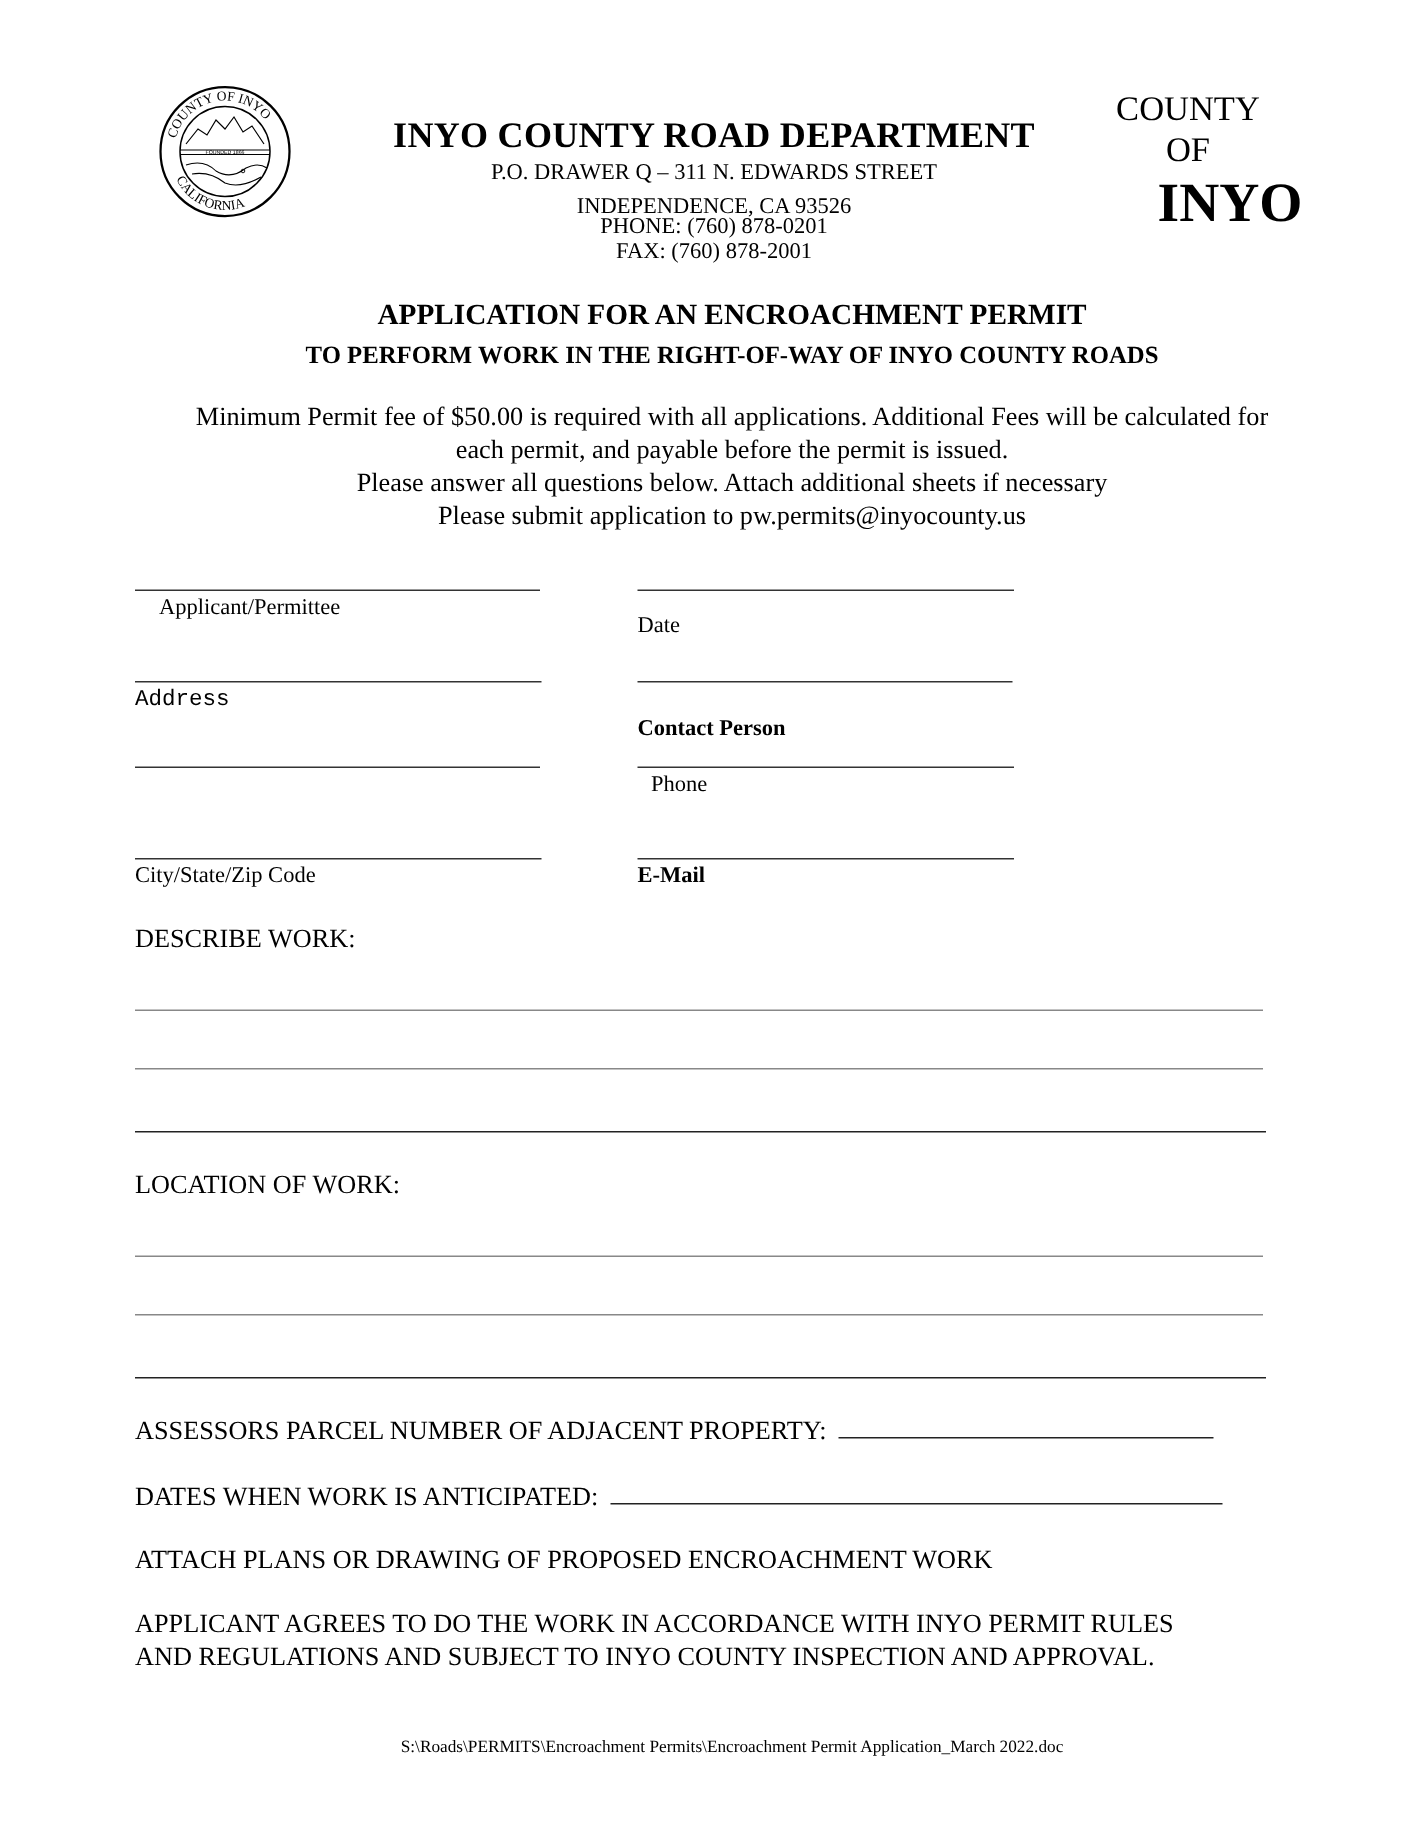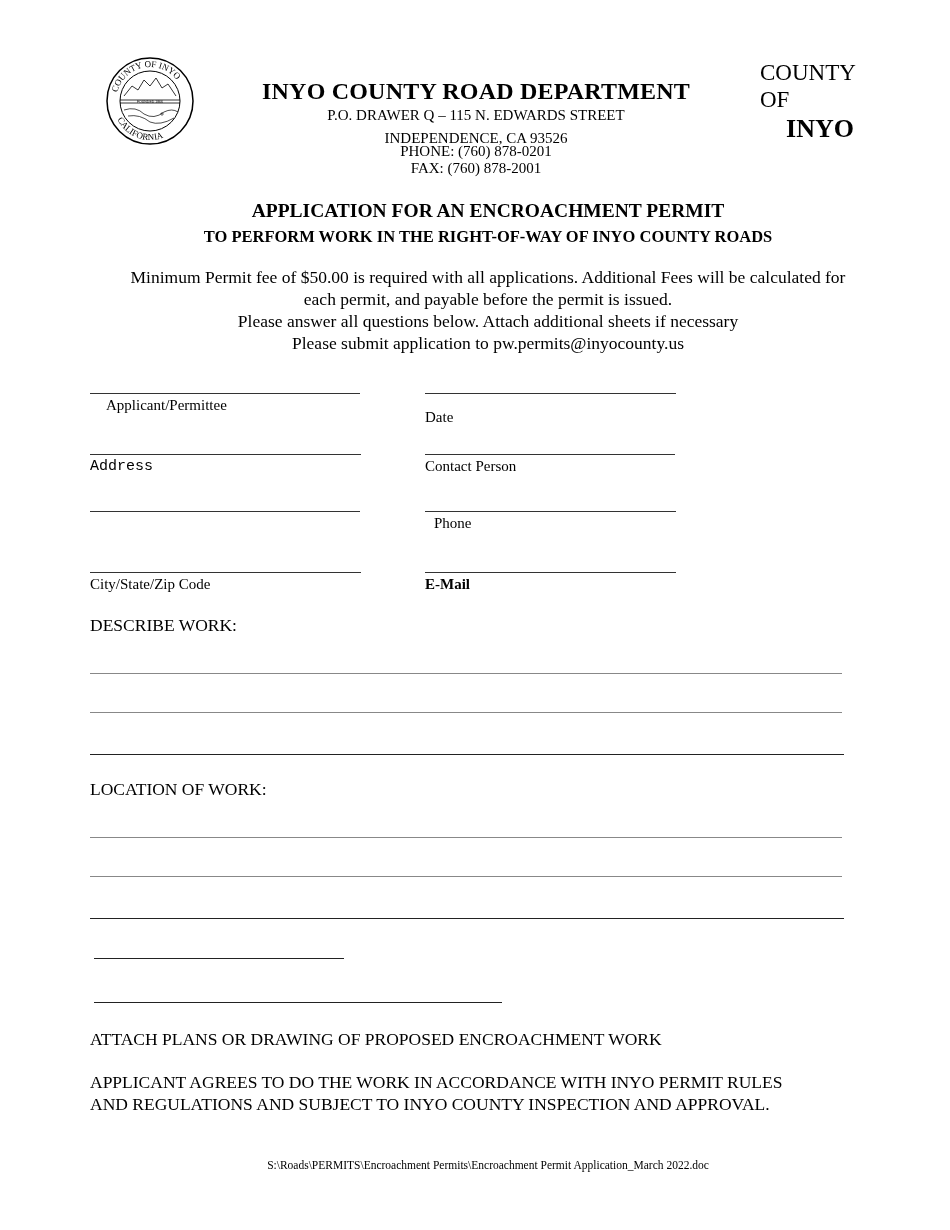--- a/index.html
+++ b/index.html
@@ -2,22 +2,22 @@
 <html><head>
 <meta charset="utf-8">
 <style>
   html, body { margin: 0; padding: 0; background: #ffffff; }
   body { width: 950px; height: 1230px; position: relative; overflow: hidden;
          font-family: "Liberation Serif", "DejaVu Serif", serif; color: #000; }
   .abs { position: absolute; }
   .seal { left: 104px; top: 56px; width: 92px; height: 90px; }
   .dept-title { left: 236px; top: 78px; width: 480px; text-align: center; font-weight: bold; font-size: 24px; letter-spacing: 0.2px; }
   .addr { left: 236px; width: 480px; text-align: center; font-size: 15px; }
-  .county { left: 760px; width: 120px; font-size: 23px; line-height: 26px; }
-  .county-inyo { left: 760px; top: 114px; width: 120px; text-align: center; font-size: 26px; font-weight: bold; }
+  .county { left: 732px; width: 120px; text-align: center; font-size: 23px; line-height: 26px; }
+  .county-inyo { left: 760px; top: 114px; width: 120px; text-align: center; font-size: 37px; font-weight: bold; }
   .app-title { left: 0; width: 976px; text-align: center; font-weight: bold; }
   .notice { left: 0; width: 976px; text-align: center; font-size: 17.5px; line-height: 21.5px; }
   .field-line { height: 0; border-bottom: 1px solid #333; }
   .field-label { font-size: 15px; }
   .section-label { left: 90px; font-size: 17.5px; }
   .long-line { left: 90px; width: 752px; height: 0; border-bottom: 1px solid #888; }
   .long-line.dark { border-bottom-color: #222; }
   .stmt { left: 90px; font-size: 17.5px; white-space: nowrap; }
   .inline-line { display: inline-block; border-bottom: 1px solid #222; height: 14px; vertical-align: baseline; }
   .footer { left: 0; width: 976px; text-align: center; top: 1159px; font-size: 11.5px; }
@@ -37,21 +37,21 @@
     <line x1="16" y1="44" x2="76" y2="44" stroke="#000" stroke-width="0.8"></line>
     <line x1="16" y1="47" x2="76" y2="47" stroke="#000" stroke-width="0.8"></line>
     <text x="46" y="46.6" font-size="3.5" text-anchor="middle" font-family="Liberation Sans, sans-serif">FOUNDED  1866</text>
     <path d="M20,54 Q32,50 40,58 Q50,64 60,56 Q68,52 74,56" fill="none" stroke="#000" stroke-width="0.7"></path>
     <path d="M24,60 Q36,58 46,66 Q56,70 70,62" fill="none" stroke="#000" stroke-width="0.7"></path>
     <circle cx="58" cy="58" r="1.2" fill="none" stroke="#000" stroke-width="0.6"></circle>
   </svg>
 </div>
 
 <div class="abs dept-title">INYO COUNTY ROAD DEPARTMENT</div>
-<div class="abs addr" style="top:107px">P.O. DRAWER Q – 115 N. EDWARDS STREET</div>
+<div class="abs addr" style="top:107px">P.O. DRAWER Q – 311 N. EDWARDS STREET</div>
 <div class="abs addr" style="top:130px">INDEPENDENCE, CA 93526</div>
 <div class="abs addr" style="top:143px">PHONE:  (760) 878-0201</div>
 <div class="abs addr" style="top:160px">FAX:  (760) 878-2001</div>
 
 <div class="abs county" style="top:60px">COUNTY</div>
 <div class="abs county" style="top:87px">OF</div>
 <div class="abs county-inyo">INYO</div>
 
 <div class="abs app-title" style="top:200px; font-size:19.5px;">APPLICATION FOR AN ENCROACHMENT PERMIT</div>
 <div class="abs app-title" style="top:227px; font-size:16.5px;">TO PERFORM WORK IN THE RIGHT-OF-WAY OF INYO COUNTY ROADS</div>
@@ -69,42 +69,44 @@
 
 <div class="abs field-line" style="left:90px; top:511px; width:270px;"></div>
 
 <div class="abs field-line" style="left:90px; top:572px; width:271px;"></div>
 <div class="abs field-label" style="left:90px; top:576px;">City/State/Zip Code</div>
 
 <div class="abs field-line" style="left:425px; top:393px; width:251px;"></div>
 <div class="abs field-label" style="left:425px; top:397px;margin-top:12px;">Date</div>
 
 <div class="abs field-line" style="left:425px; top:454px; width:250px;"></div>
-<div class="abs field-label" style="left:425px; top:458px;">Contact Person</div>
+<div class="abs field-label" style="left:425px; top:478px;font-weight:bold;">Contact Person</div>
 
 <div class="abs field-line" style="left:425px; top:511px; width:251px;"></div>
 <div class="abs field-label" style="left:434px; top:515px;">Phone</div>
 
 <div class="abs field-line" style="left:425px; top:572px; width:251px;"></div>
 <div class="abs field-label" style="left:425px; top:576px;font-weight:bold;">E-Mail</div>
 
 <div class="abs section-label" style="top:615px">DESCRIBE WORK:</div>
 <div class="abs long-line" style="top:673px"></div>
 <div class="abs long-line" style="top:712px"></div>
 <div class="abs long-line dark" style="top:754px; width:754px;"></div>
 
 <div class="abs section-label" style="top:779px">LOCATION OF WORK:</div>
 <div class="abs long-line" style="top:837px"></div>
 <div class="abs long-line" style="top:876px"></div>
 <div class="abs long-line dark" style="top:918px; width:754px;"></div>
 
 <div class="abs stmt" style="top:943px">
+  <span>ASSESSORS PARCEL NUMBER OF ADJACENT PROPERTY:</span>
   <span class="inline-line" style="width:250px; margin-left:4px;"></span>
 </div>
 <div class="abs stmt" style="top:987px">
+  <span>DATES WHEN WORK IS ANTICIPATED:</span>
   <span class="inline-line" style="width:408px; margin-left:4px;"></span>
 </div>
 
 <div class="abs stmt" style="top:1029px">ATTACH PLANS OR DRAWING OF PROPOSED ENCROACHMENT WORK</div>
 
 <div class="abs stmt" style="top:1072px">APPLICANT AGREES TO DO THE WORK IN ACCORDANCE WITH INYO PERMIT RULES</div>
 <div class="abs stmt" style="top:1094px">AND REGULATIONS AND SUBJECT TO INYO COUNTY INSPECTION AND APPROVAL.</div>
 
 <div class="abs footer">S:\Roads\PERMITS\Encroachment Permits\Encroachment Permit Application_March 2022.doc</div>
 

